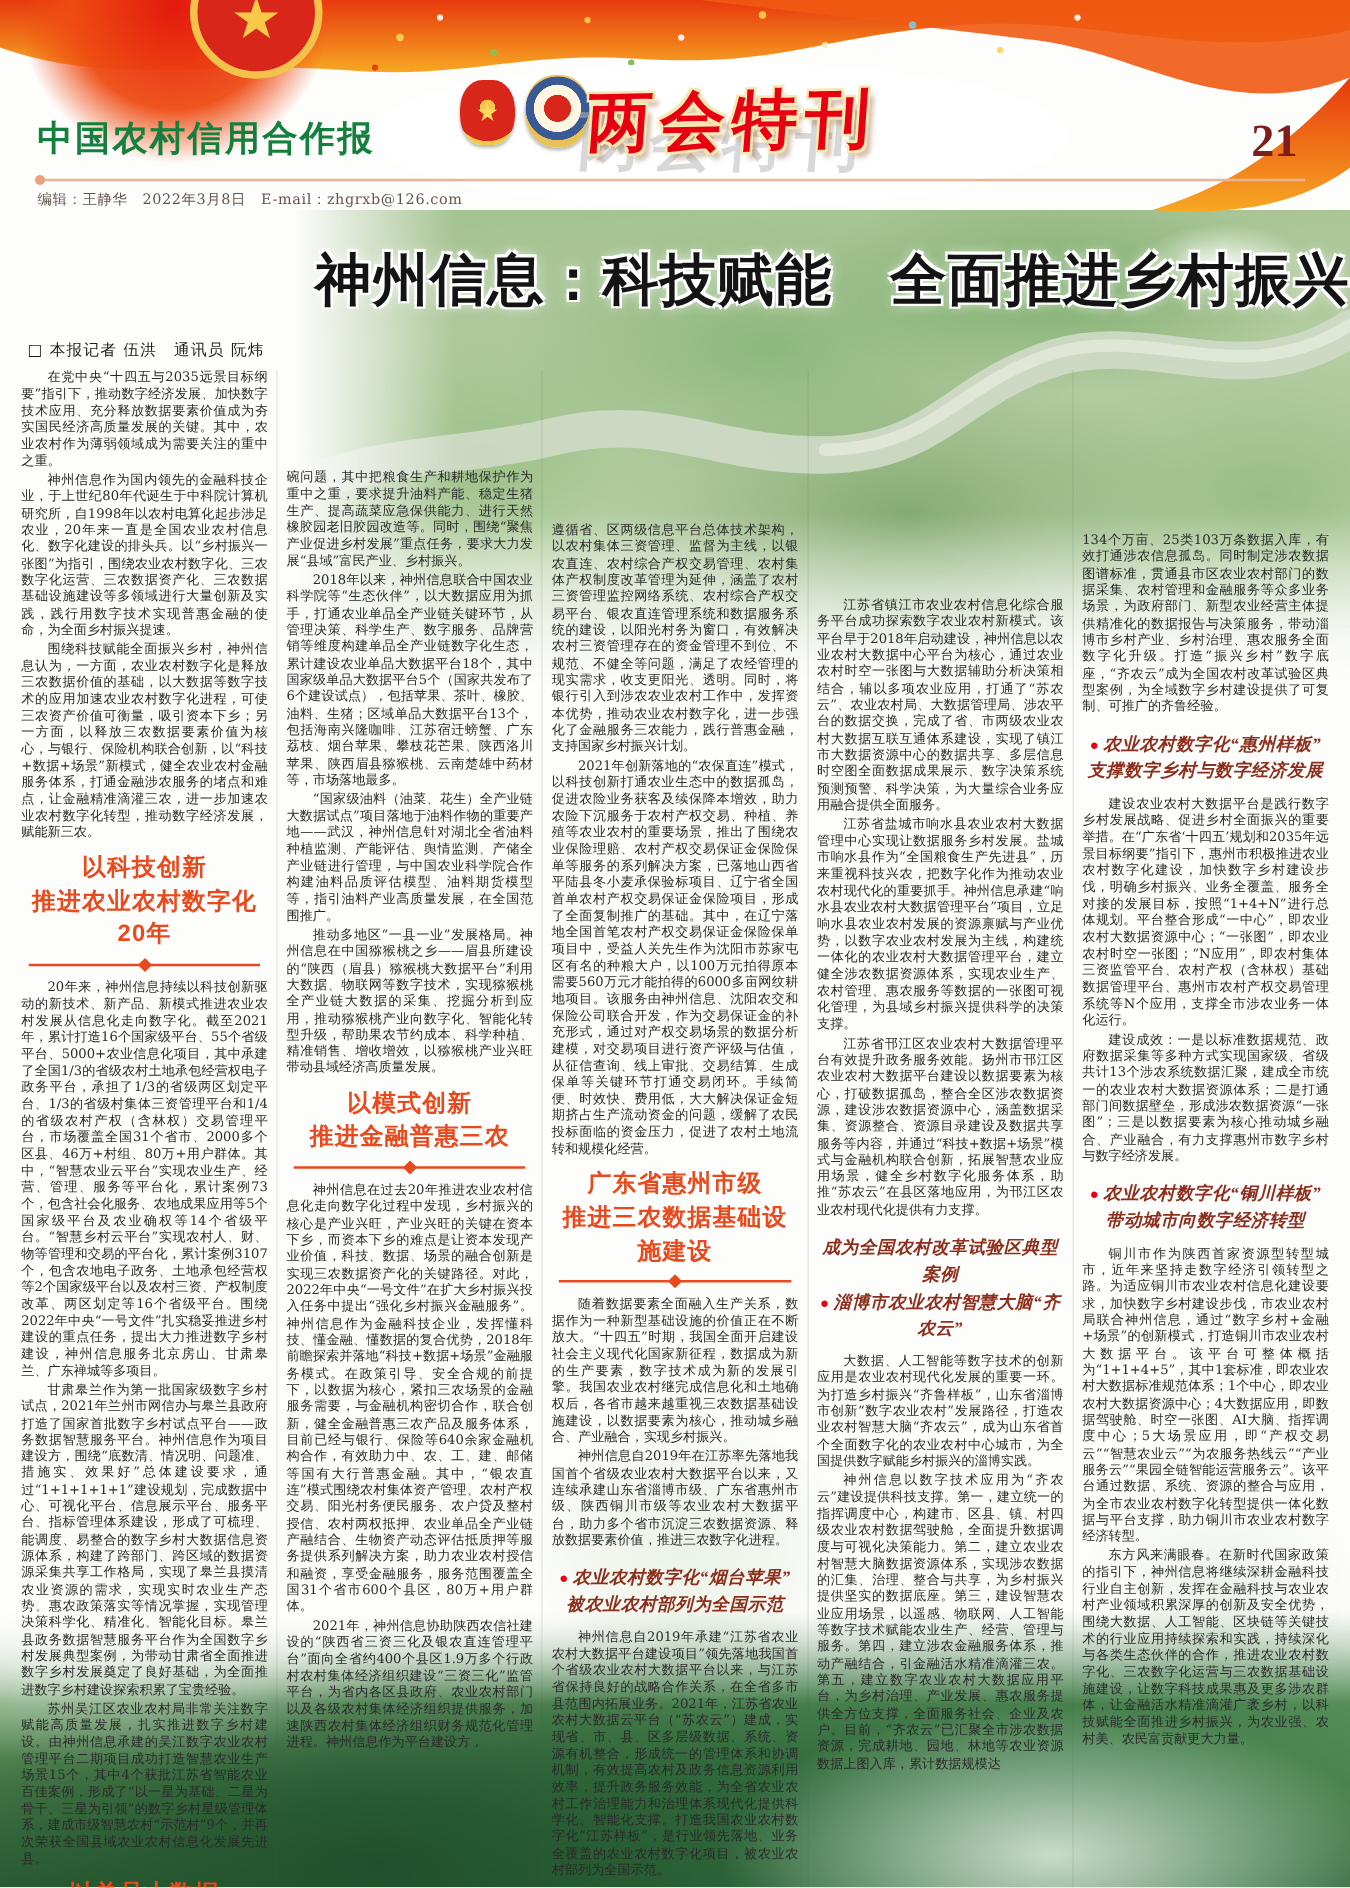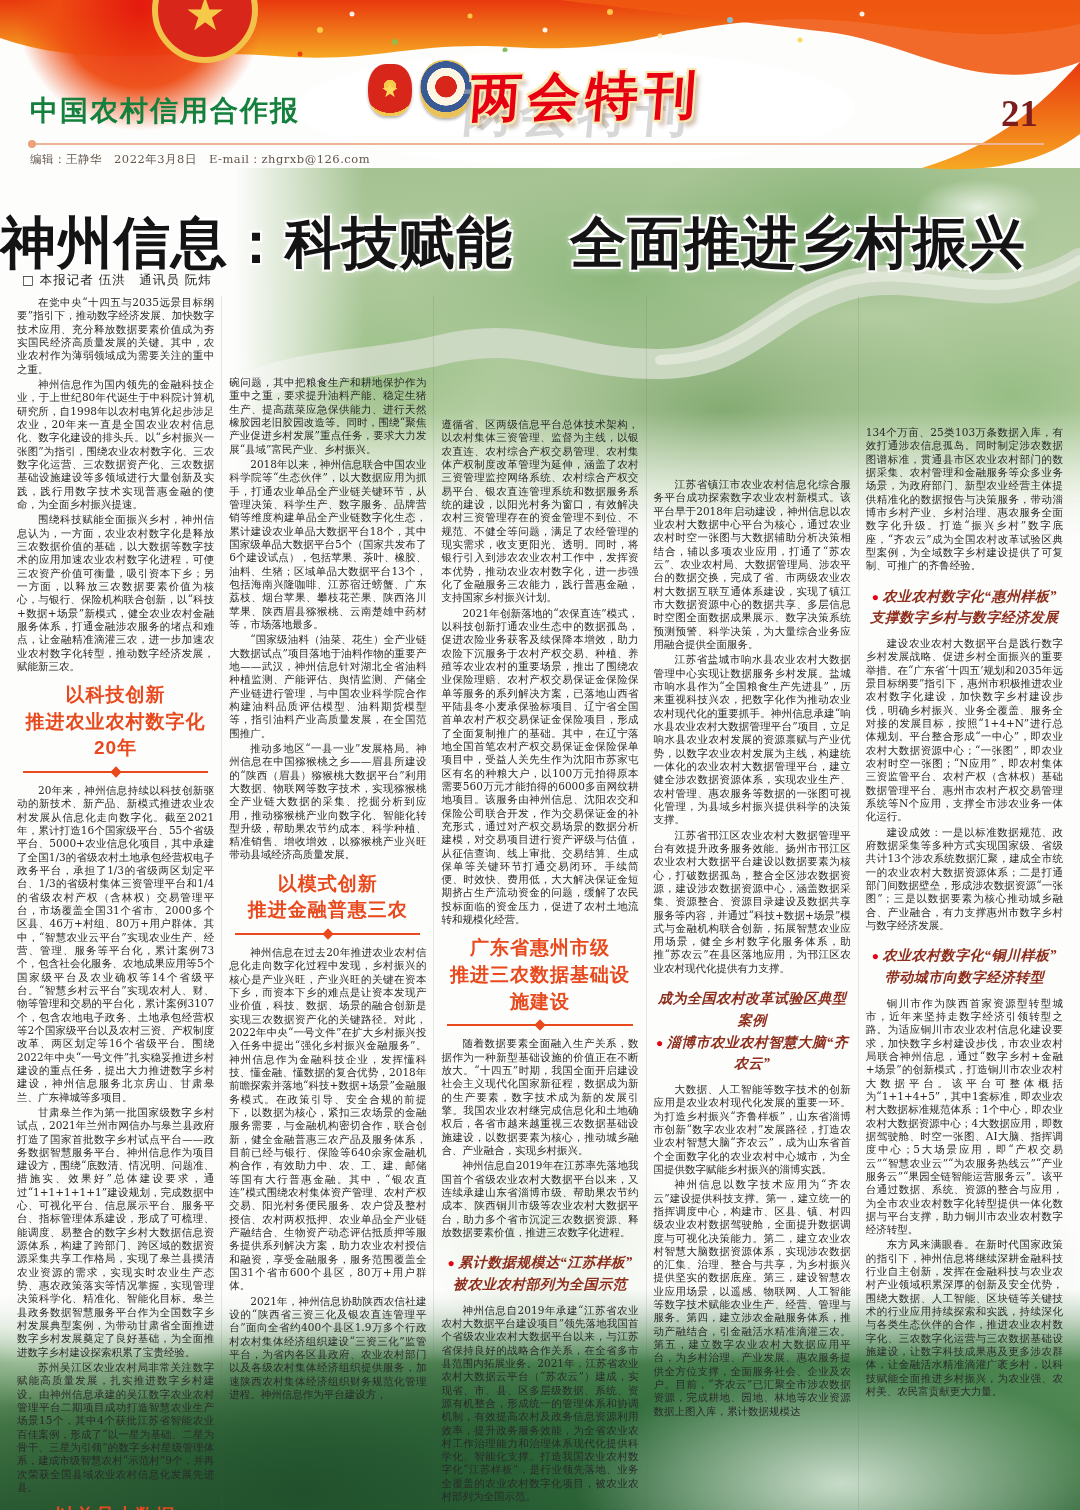--- a/index.html
+++ b/index.html
@@ -56,23 +56,23 @@
      -webkit-mask:linear-gradient(180deg,transparent,#000 34%);
      mask:linear-gradient(180deg,transparent,#000 34%);}
   .blob{position:absolute;z-index:1;border-radius:50%;}
   #blob-a{left:420px;top:1130px;width:260px;height:210px;opacity:.28;
      background:radial-gradient(closest-side,#bcd9b4,#d9e8cf 60%,transparent);}
   #blob-b{left:860px;top:1180px;width:230px;height:190px;opacity:.22;
      background:radial-gradient(closest-side,#a8cc9e,transparent);}
   #blob-c{left:20px;top:1160px;width:220px;height:170px;opacity:.30;
      background:radial-gradient(closest-side,#e9f1e5,transparent);}
   
-  .headline{position:absolute;left:0;top:194px;width:100%;z-index:4;text-align:left;
-     font-size:56px;font-weight:900;color:#141414;letter-spacing:1px;white-space:nowrap;
-     text-shadow:-2px -2px 0 #fff,2px -2px 0 #fff,-2px 2px 0 #fff,2px 2px 0 #fff,0 0 10px #fff;margin-top:12px;}
+  .headline{position:absolute;left:0;top:194px;width:100%;z-index:4;text-align:right;
+     font-size:45px;font-weight:900;color:#141414;letter-spacing:1px;white-space:nowrap;
+     text-shadow:-2px -2px 0 #fff,2px -2px 0 #fff,-2px 2px 0 #fff,2px 2px 0 #fff,0 0 10px #fff;}
   .byline{position:absolute;left:22px;top:272px;z-index:4;font-size:12.5px;font-weight:400;color:#1d1d1d;letter-spacing:1px;}
   
   #cols{position:absolute;left:10px;top:296px;width:1060px;z-index:3;display:flex;}
   .col{flex:1 1 0;padding:0 7px;font-size:10.5px;line-height:1.27;color:#2a2a2a;}
   .col + .col{border-left:1px solid rgba(90,90,90,.14);}
   .p{margin:0 0 2px 0;text-align:justify;text-indent:2em;}
   .p.cont{text-indent:0;}
   .spacer{width:100%;}
   .sec-head{margin:9px 0 4px;text-align:center;color:#e8491d;font-weight:900;font-size:19px;line-height:1.4;
      font-family:"Liberation Sans",sans-serif;letter-spacing:1px;}
@@ -190,23 +190,23 @@
     <div class="col">
       <div class="spacer" style="height:122px"></div>
       <p class="p cont">遵循省、区两级信息平台总体技术架构，以农村集体三资管理、监督为主线，以银农直连、农村综合产权交易管理、农村集体产权制度改革管理为延伸，涵盖了农村三资管理监控网络系统、农村综合产权交易平台、银农直连管理系统和数据服务系统的建设，以阳光村务为窗口，有效解决农村三资管理存在的资金管理不到位、不规范、不健全等问题，满足了农经管理的现实需求，收支更阳光、透明。同时，将银行引入到涉农农业农村工作中，发挥资本优势，推动农业农村数字化，进一步强化了金融服务三农能力，践行普惠金融，支持国家乡村振兴计划。</p>
       <p class="p">2021年创新落地的“农保直连”模式，以科技创新打通农业生态中的数据孤岛，促进农险业务获客及续保降本增效，助力农险下沉服务于农村产权交易、种植、养殖等农业农村的重要场景，推出了围绕农业保险理赔、农村产权交易保证金保险保单等服务的系列解决方案，已落地山西省平陆县冬小麦承保验标项目、辽宁省全国首单农村产权交易保证金保险项目，形成了全面复制推广的基础。其中，在辽宁落地全国首笔农村产权交易保证金保险保单项目中，受益人关先生作为沈阳市苏家屯区有名的种粮大户，以100万元拍得原本需要560万元才能拍得的6000多亩网纹耕地项目。该服务由神州信息、沈阳农交和保险公司联合开发，作为交易保证金的补充形式，通过对产权交易场景的数据分析建模，对交易项目进行资产评级与估值，从征信查询、线上审批、交易结算、生成保单等关键环节打通交易闭环。手续简便、时效快、费用低，大大解决保证金短期挤占生产流动资金的问题，缓解了农民投标面临的资金压力，促进了农村土地流转和规模化经营。</p>
       <div class="sec-head">
         <div>广东省惠州市级</div>
           <div>推进三农数据基础设施建设</div>
         <div class="sec-rule"></div>
       </div>
       <p class="p">随着数据要素全面融入生产关系，数据作为一种新型基础设施的价值正在不断放大。“十四五”时期，我国全面开启建设社会主义现代化国家新征程，数据成为新的生产要素，数字技术成为新的发展引擎。我国农业农村继完成信息化和土地确权后，各省市越来越重视三农数据基础设施建设，以数据要素为核心，推动城乡融合、产业融合，实现乡村振兴。</p>
-      <p class="p">神州信息自2019年在江苏率先落地我国首个省级农业农村大数据平台以来，又连续承建山东省淄博市级、帮助果农节约成本、陕西铜川市级等农业农村大数据平台，助力多个省市沉淀三农数据资源、释放数据要素价值，推进三农数字化进程。</p>
-      <div class="sub-head">
-        <div><span class="bullet">●</span><span>累计数据规模达“江苏样板”</span></div>
+      <p class="p">神州信息自2019年在江苏率先落地我国首个省级农业农村大数据平台以来，又连续承建山东省淄博市级、广东省惠州市级、陕西铜川市级等农业农村大数据平台，助力多个省市沉淀三农数据资源、释放数据要素价值，推进三农数字化进程。</p>
+      <div class="sub-head">
+        <div><span class="bullet">●</span><span>农业农村数字化“烟台苹果”</span></div>
         <div>被农业农村部列为全国示范</div>
       </div>
       <p class="p">神州信息自2019年承建“江苏省农业农村大数据平台建设项目”领先落地我国首个省级农业农村大数据平台以来，与江苏省保持良好的战略合作关系，在全省多市县范围内拓展业务。2021年，江苏省农业农村大数据云平台（“苏农云”）建成，实现省、市、县、区多层级数据、系统、资源有机整合，形成统一的管理体系和协调机制，有效提高农村及政务信息资源利用效率，提升政务服务效能，为全省农业农村工作治理能力和治理体系现代化提供科学化、智能化支撑。打造我国农业农村数字化“江苏样板”，是行业领先落地、业务全覆盖的农业农村数字化项目，被农业农村部列为全国示范。</p>
     </div>
 
     <div class="col">
       <div class="spacer" style="height:182px"></div>
       <p class="p">江苏省镇江市农业农村信息化综合服务平台成功探索数字农业农村新模式。该平台早于2018年启动建设，神州信息以农业农村大数据中心平台为核心，通过农业农村时空一张图与大数据辅助分析决策相结合，辅以多项农业应用，打通了“苏农云”、农业农村局、大数据管理局、涉农平台的数据交换，完成了省、市两级农业农村大数据互联互通体系建设，实现了镇江市大数据资源中心的数据共享、多层信息时空图全面数据成果展示、数字决策系统预测预警、科学决策，为大量综合业务应用融合提供全面服务。</p>
       <p class="p">江苏省盐城市响水县农业农村大数据管理中心实现让数据服务乡村发展。盐城市响水县作为“全国粮食生产先进县”，历来重视科技兴农，把数字化作为推动农业农村现代化的重要抓手。神州信息承建“响水县农业农村大数据管理平台”项目，立足响水县农业农村发展的资源禀赋与产业优势，以数字农业农村发展为主线，构建统一体化的农业农村大数据管理平台，建立健全涉农数据资源体系，实现农业生产、农村管理、惠农服务等数据的一张图可视化管理，为县域乡村振兴提供科学的决策支撑。</p>
       <p class="p">江苏省邗江区农业农村大数据管理平台有效提升政务服务效能。扬州市邗江区农业农村大数据平台建设以数据要素为核心，打破数据孤岛，整合全区涉农数据资源，建设涉农数据资源中心，涵盖数据采集、资源整合、资源目录建设及数据共享服务等内容，并通过“科技+数据+场景”模式与金融机构联合创新，拓展智慧农业应用场景，健全乡村数字化服务体系，助推“苏农云”在县区落地应用，为邗江区农业农村现代化提供有力支撑。</p>

